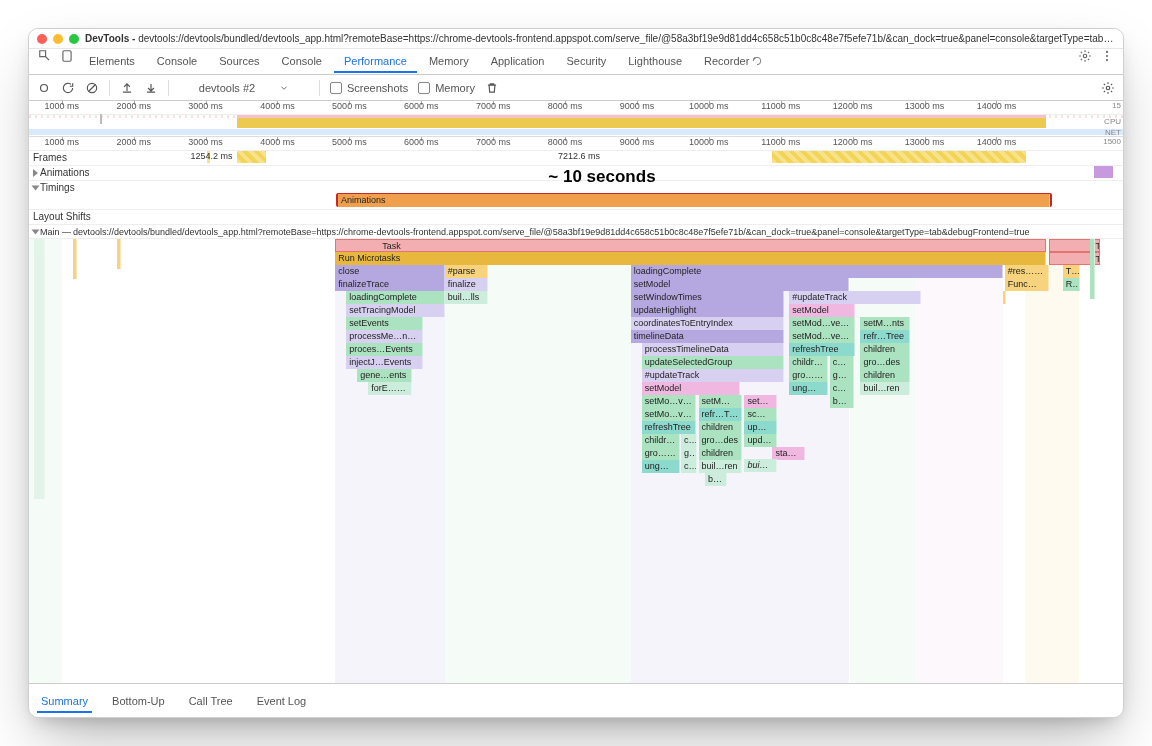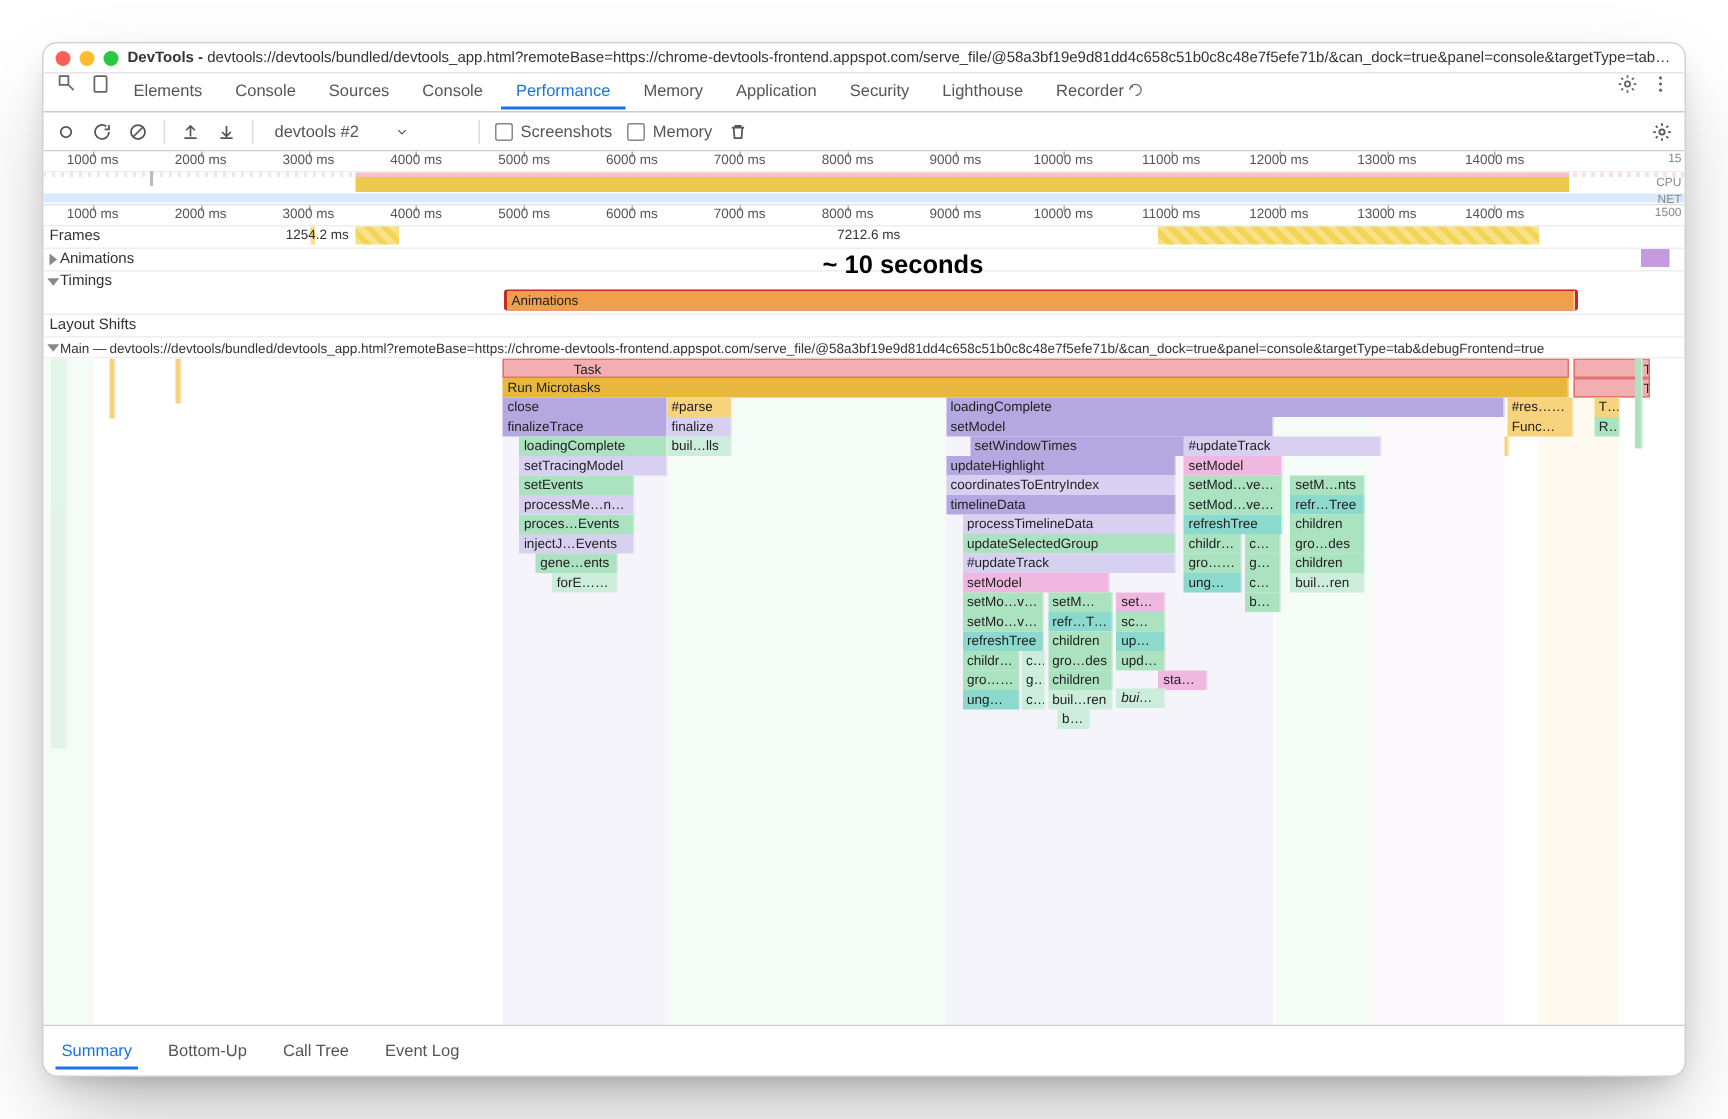--- a/index.html
+++ b/index.html
@@ -35,21 +35,21 @@
   .title b{font-weight:600;}
 
   .tabs {height:26px; display:flex; align-items:flex-start; border-bottom:1px solid #ccc; padding:0 6px; gap:2px; font-size:11px; color:#555;}
   .tabs .icon {width:20px; display:flex; justify-content:center; color:#666;}
   .tab {padding:6px 10px; cursor:default;}
   .tab.active {color:var(--blue); border-bottom:2px solid var(--blue); padding-bottom:4px;}
   .tabs .spacer{flex:1;}
 
   .toolbar {height:26px; display:flex; align-items:center; border-bottom:1px solid #ccc; padding:0 8px; gap:10px; color:#555;}
   .toolbar .sep{width:1px; height:16px; background:#ddd;}
-  .dropdown{display:flex; align-items:center; gap:24px; border:none; padding:2px 4px; min-width:130px; justify-content:flex-start;}
+  .dropdown{display:flex; align-items:center; gap:24px; border:none; padding:2px 4px; min-width:130px; justify-content:center;}
   .chk {display:flex; align-items:center; gap:5px;}
   .chk .box {width:12px; height:12px; border:1px solid #888; border-radius:2px;}
   .trash, .gear, .ic {width:14px; height:14px; display:inline-flex;}
 
   
   .ruler {height:14px; border-bottom:1px solid #eee; position:relative; font-size:9px; color:#555; background:#fff;}
   .ruler .tick{position:absolute; top:0; transform:translateX(-50%); white-space:nowrap;}
   .ruler .mark{position:absolute; top:0; height:4px; width:1px; background:#aaa;}
   .ruler .right-lbl{position:absolute; right:2px; top:0; font-size:8px; color:#888;}
 
@@ -349,21 +349,21 @@
     <div class="bar yellow" style="left:94.5%; width:1.6%; top:26px;">T…</div>
 
     <div class="bar purple" style="left:28%; width:10%; top:39px;">finalizeTrace</div>
     <div class="bar purplel" style="left:38%; width:4%; top:39px;">finalize</div>
     <div class="bar purple" style="left:55%; width:20%; top:39px;">setModel</div>
     <div class="bar yellow" style="left:89.2%; width:4%; top:39px;">Func…Call</div>
     <div class="bar green" style="left:94.5%; width:1.6%; top:39px;">R…</div>
 
     <div class="bar green" style="left:29%; width:9%; top:52px;">loadingComplete</div>
     <div class="bar greenl" style="left:38%; width:4%; top:52px;">buil…lls</div>
-    <div class="bar purple" style="left:55%; width:14%; top:52px;margin-left:16px;">setWindowTimes</div>
+    <div class="bar purple" style="left:55%; width:14%; top:52px;">setWindowTimes</div>
     <div class="bar purplel" style="left:69.5%; width:12%; top:52px;">#updateTrack</div>
 
     <div class="bar purplel" style="left:29%; width:9%; top:65px;">setTracingModel</div>
     <div class="bar purple" style="left:55%; width:14%; top:65px;">updateHighlight</div>
     <div class="bar pink" style="left:69.5%; width:6%; top:65px;">setModel</div>
 
     <div class="bar green" style="left:29%; width:7%; top:78px;">setEvents</div>
     <div class="bar purplel" style="left:55%; width:14%; top:78px;">coordinatesToEntryIndex</div>
     <div class="bar green" style="left:69.5%; width:6%; top:78px;">setMod…vents</div>
     <div class="bar green" style="left:76%; width:4.5%; top:78px;">setM…nts</div>

